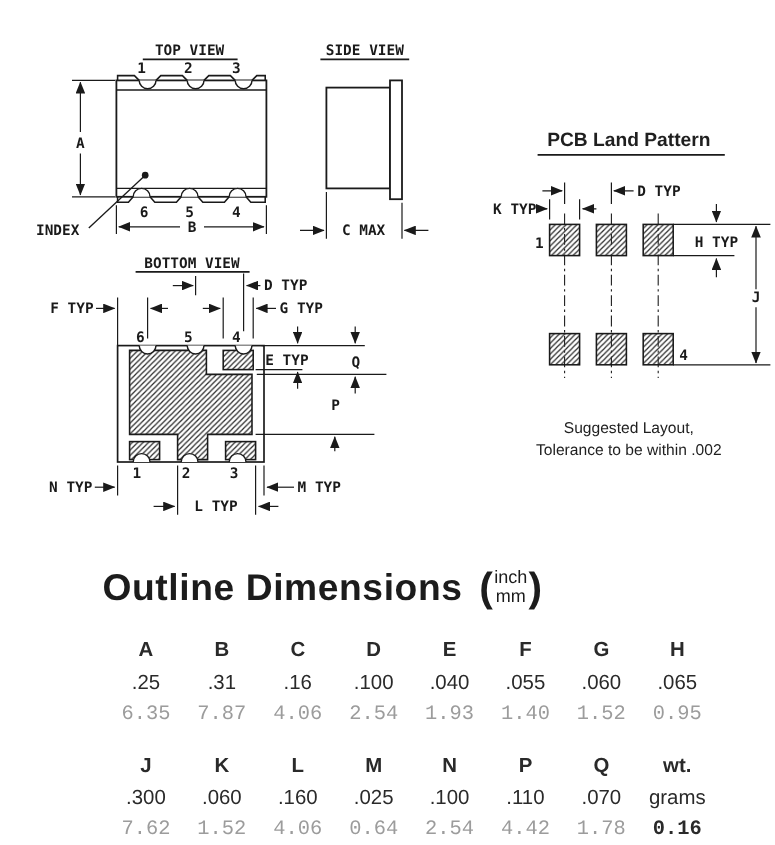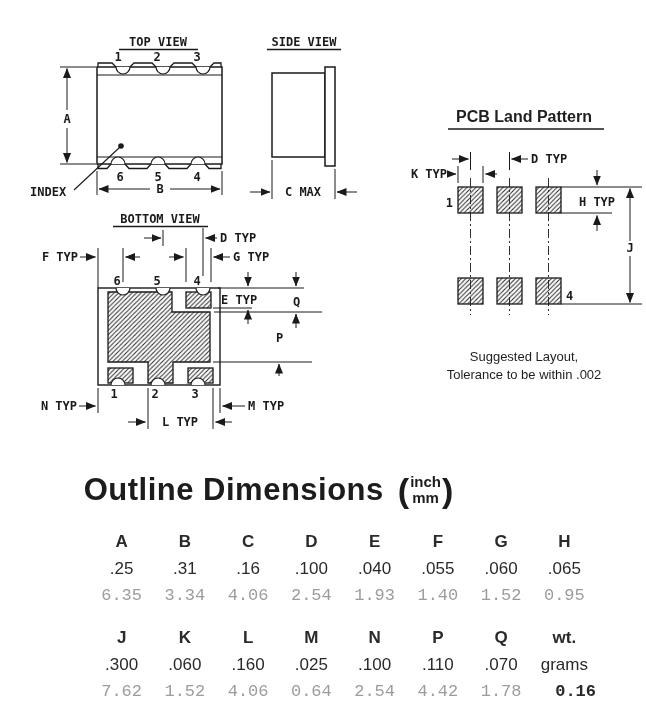--- a/index.html
+++ b/index.html
@@ -13,30 +13,30 @@
   .modern{font-family:"Liberation Sans",sans-serif;font-weight:700;font-size:16px;fill:#1f1f1f;}
   .modern-note{font-family:"Liberation Sans",sans-serif;font-weight:400;font-size:13px;fill:#1f1f1f;}
 
   
   .dims-title{position:absolute;top:452px;left:0;width:537px;display:flex;
               align-items:center;justify-content:center;gap:14px;}
   .dims-title .t-main{font-size:31px;font-weight:700;color:#1c1c1c;letter-spacing:0.5px;}
   .unit-wrap{display:flex;align-items:center;}
   .unit-paren{font-size:34px;font-weight:700;color:#1c1c1c;line-height:1;}
   .unit-stack{display:flex;flex-direction:column;align-items:center;line-height:1.05;
-              font-size:15px;font-weight:700;color:#1c1c1c;margin:0 1px;}
+              font-size:15px;font-weight:400;color:#1c1c1c;margin:0 1px;}
 
   
   .dim-table{position:absolute;left:90px;width:506px;display:grid;
              grid-template-columns:repeat(8,1fr);row-gap:0;}
   .dim-table .cell{text-align:center;height:27px;line-height:27px;font-size:17px;}
   .dim-table .hdr{font-weight:700;color:#2a2a2a;}
   .dim-table .inch{font-weight:400;color:#2a2a2a;}
   .dim-table .mm{font-weight:400;color:#9c9c9c;font-family:Liberation Mono, monospace;}
-  .dim-table .mm.dark{font-weight:700;color:#2a2a2a;text-align:right;}
+  .dim-table .mm.dark{font-weight:700;color:#2a2a2a;}
   #table-block1{top:508px;}
   #table-block2{top:604px;}
 </style>
 </head>
 <body>
 
 <div class="sheet">
 
 <svg class="drawing-svg" width="646" height="446" viewBox="0 0 646 446">
   <defs>
@@ -316,21 +316,21 @@
   <div class="cell inch">.25</div>
   <div class="cell inch">.31</div>
   <div class="cell inch">.16</div>
   <div class="cell inch">.100</div>
   <div class="cell inch">.040</div>
   <div class="cell inch">.055</div>
   <div class="cell inch">.060</div>
   <div class="cell inch">.065</div>
 
   <div class="cell mm">6.35</div>
-  <div class="cell mm">3.34</div>
+  <div class="cell mm">7.87</div>
   <div class="cell mm">4.06</div>
   <div class="cell mm">2.54</div>
   <div class="cell mm">1.93</div>
   <div class="cell mm">1.40</div>
   <div class="cell mm">1.52</div>
   <div class="cell mm">0.95</div>
 </div>
 
 <div class="dim-table" id="table-block2">
   <div class="cell hdr">J</div>

